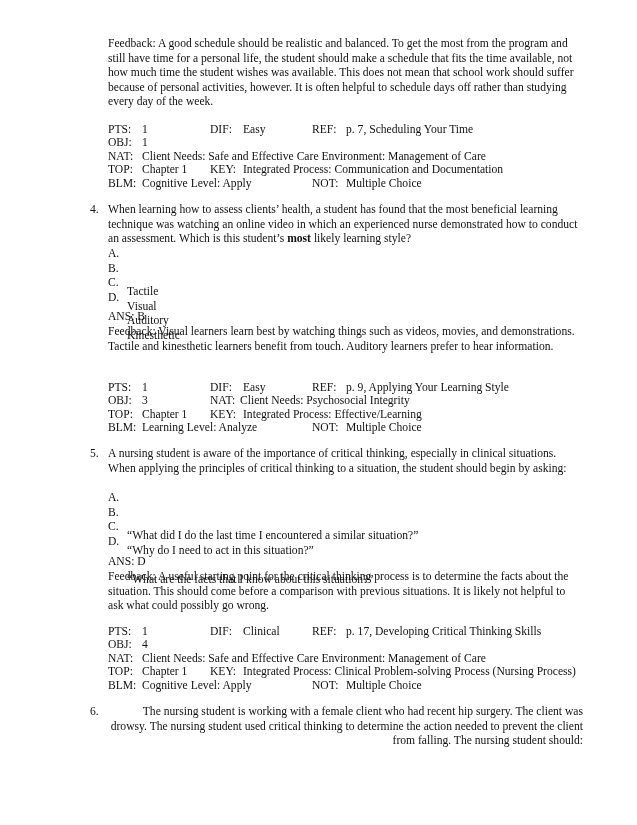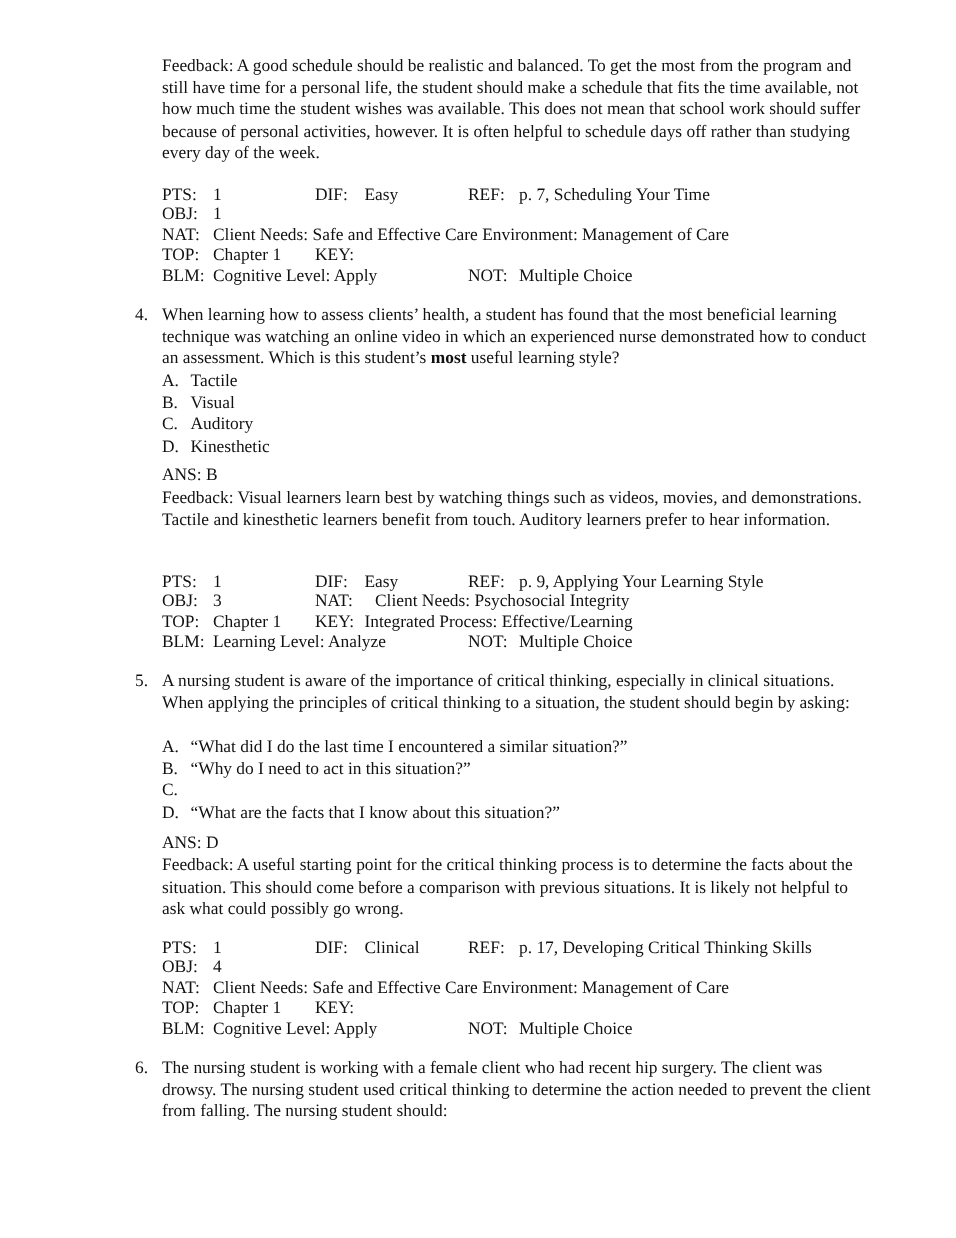--- a/index.html
+++ b/index.html
@@ -11,21 +11,21 @@
     .page { position: absolute; left: 0; top: 0; width: 637px; height: 825px; }
     .block { position: absolute; left: 108px; width: 475px; }
     .para { margin: 0; font-family: Liberation Serif, serif; }
     .meta { position: absolute; left: 108px; width: 480px; }
     .mrow { position: relative; height: 13.4px; white-space: nowrap; }
     .mrow span { position: absolute; top: 0; text-align: center; }
     .qnum { position: absolute; left: 90px; }
     .qtext { position: absolute; left: 108px; width: 475px; }
     .opt { position: relative; height: 14.6px; white-space: nowrap; }
     .opt .letter { position: absolute; left: 0; }
-    .opt .otext { position: absolute; left: 19px; }
+    .opt .otext { position: absolute; left: 19px; margin-top: 38px; }
     b { font-weight: bold; }
   </style>
 </head>
 <body>
 
 <div class="page">
 
   <p class="para block" style="top:37px;">Feedback: A good schedule should be realistic and balanced. To get the most from the program and still have time for a personal life, the student should make a schedule that fits the time available, not how much time the student wishes was available. This does not mean that school work should suffer because of personal activities, however. It is often helpful to schedule days off rather than studying every day of the week.</p>
 
   <div class="meta" style="top:123px;">
@@ -42,31 +42,32 @@
       <span style="left:34px">1</span>
     </div>
     <div class="mrow">
       <span style="left:0">NAT:</span>
       <span style="left:34px">Client Needs: Safe and Effective Care Environment: Management of Care</span>
     </div>
     <div class="mrow">
       <span style="left:0">TOP:</span>
       <span style="left:34px">Chapter 1</span>
       <span style="left:102px">KEY:</span>
+      <span style="left:135px">Integrated Process: Communication and Documentation</span>
     </div>
     <div class="mrow">
       <span style="left:0">BLM:</span>
       <span style="left:34px">Cognitive Level: Apply</span>
       <span style="left:204px">NOT:</span>
       <span style="left:238px">Multiple Choice</span>
     </div>
   </div>
 
   <span class="qnum" style="top:203px;">4.</span>
-  <p class="para qtext" style="top:203px;"><span>When learning how to assess clients’ health, a student has found that the most beneficial learning technique was watching an online video in which an experienced nurse demonstrated how to conduct an assessment. Which is this student’s </span><b>most</b><span> useful learning style?</span></p>
+  <p class="para qtext" style="top:203px;"><span>When learning how to assess clients’ health, a student has found that the most beneficial learning technique was watching an online video in which an experienced nurse demonstrated how to conduct an assessment. Which is this student’s </span><b>most</b><span> likely learning style?</span></p>
 
   <div class="block" style="top:247px;">
     <div class="opt">
         <span class="letter">A.</span>
         <span class="otext">Tactile</span>
       </div>
     <div class="opt">
         <span class="letter">B.</span>
         <span class="otext">Visual</span>
       </div>
@@ -89,21 +90,21 @@
       <span style="left:34px">1</span>
       <span style="left:102px">DIF:</span>
       <span style="left:135px">Easy</span>
       <span style="left:204px">REF:</span>
       <span style="left:238px">p. 9, Applying Your Learning Style</span>
     </div>
     <div class="mrow">
       <span style="left:0">OBJ:</span>
       <span style="left:34px">3</span>
       <span style="left:102px">NAT:</span>
-      <span style="left:142px">Client Needs: Psychosocial Integrity</span>
+      <span style="left:132px">Client Needs: Psychosocial Integrity</span>
     </div>
     <div class="mrow">
       <span style="left:0">TOP:</span>
       <span style="left:34px">Chapter 1</span>
       <span style="left:102px">KEY:</span>
       <span style="left:135px">Integrated Process: Effective/Learning</span>
     </div>
     <div class="mrow">
       <span style="left:0">BLM:</span>
       <span style="left:34px">Learning Level: Analyze</span>
@@ -150,25 +151,26 @@
       <span style="left:34px">4</span>
     </div>
     <div class="mrow">
       <span style="left:0">NAT:</span>
       <span style="left:34px">Client Needs: Safe and Effective Care Environment: Management of Care</span>
     </div>
     <div class="mrow">
       <span style="left:0">TOP:</span>
       <span style="left:34px">Chapter 1</span>
       <span style="left:102px">KEY:</span>
+      <span style="left:135px">Integrated Process: Clinical Problem-solving Process (Nursing Process)</span>
     </div>
     <div class="mrow">
       <span style="left:0">BLM:</span>
       <span style="left:34px">Cognitive Level: Apply</span>
       <span style="left:204px">NOT:</span>
       <span style="left:238px">Multiple Choice</span>
     </div>
   </div>
 
   <span class="qnum" style="top:705px;">6.</span>
-  <p class="para qtext" style="top:705px;">The nursing student is working with a female client who had recent hip surgery. The client was drowsy. The nursing student used critical thinking to determine the action needed to prevent the client from falling. The nursing student should:</p>
+  <p class="para qtext" style="top:705px;text-align:right;">The nursing student is working with a female client who had recent hip surgery. The client was drowsy. The nursing student used critical thinking to determine the action needed to prevent the client from falling. The nursing student should:</p>
 
 </div>
 
 </body></html>

